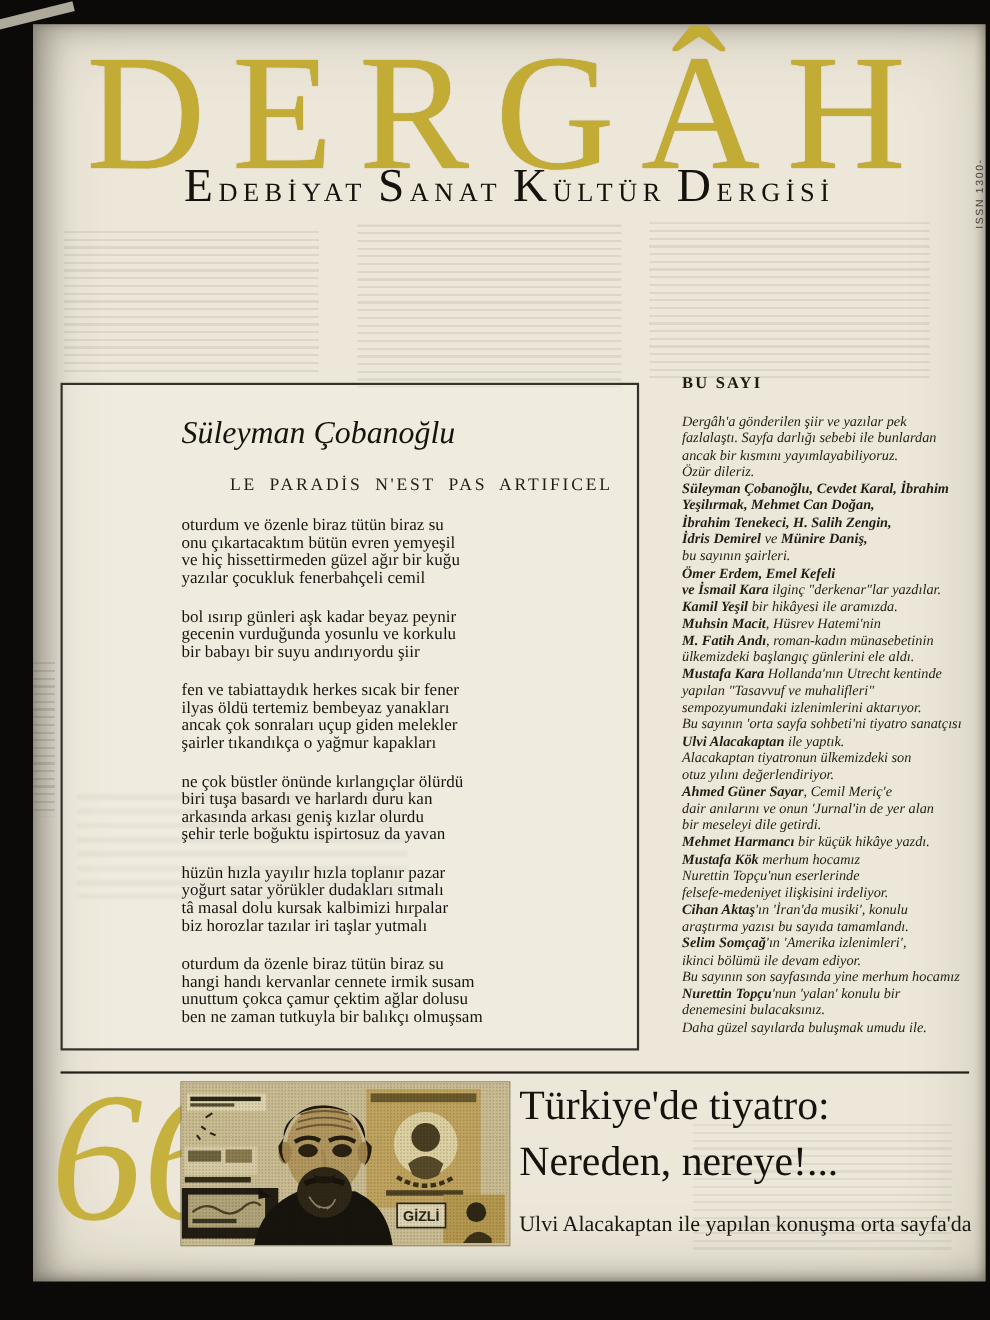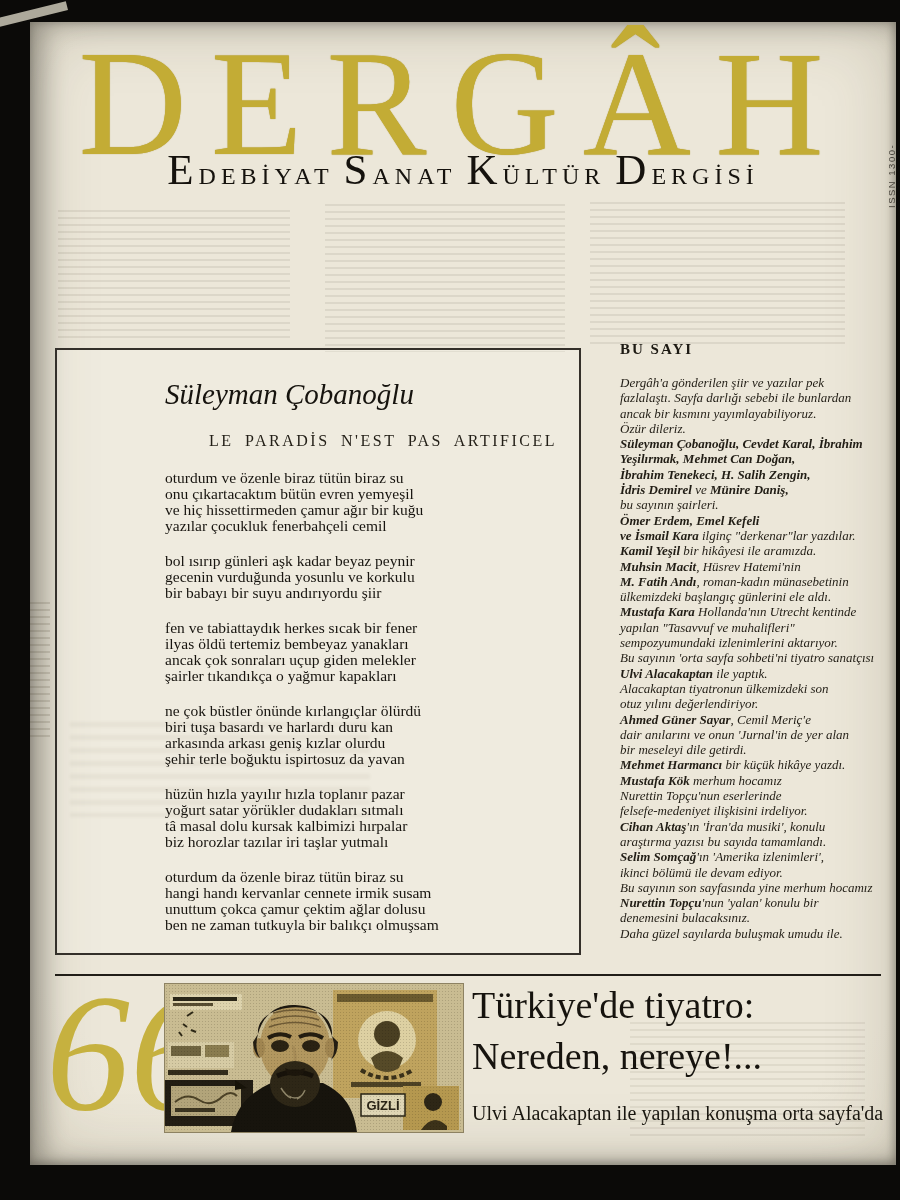--- a/index.html
+++ b/index.html
@@ -98,21 +98,21 @@
   <div class="ghost" style="left:600px;top:1000px;width:235px;height:118px;opacity:.07;"></div>
   <div class="ghost" style="left:0;top:580px;width:20px;height:140px;opacity:.15;"></div>
 
   <div class="poem-box">
     <div class="poem-author">Süleyman Çobanoğlu</div>
     <div class="poem-title">LE PARADİS N'EST PAS ARTIFICEL</div>
     <div class="poem-stanzas">
         <div class="stanza">
           <div class="pline">oturdum ve özenle biraz tütün biraz su</div>
           <div class="pline">onu çıkartacaktım bütün evren yemyeşil</div>
-          <div class="pline">ve hiç hissettirmeden çamur ağır bir kuğu</div>
+          <div class="pline">ve hiç hissettirmeden güzel ağır bir kuğu</div>
           <div class="pline">yazılar çocukluk fenerbahçeli cemil</div>
         </div>
         <div class="stanza">
           <div class="pline">bol ısırıp günleri aşk kadar beyaz peynir</div>
           <div class="pline">gecenin vurduğunda yosunlu ve korkulu</div>
           <div class="pline">bir babayı bir suyu andırıyordu şiir</div>
         </div>
         <div class="stanza">
           <div class="pline">fen ve tabiattaydık herkes sıcak bir fener</div>
           <div class="pline">ilyas öldü tertemiz bembeyaz yanakları</div>

